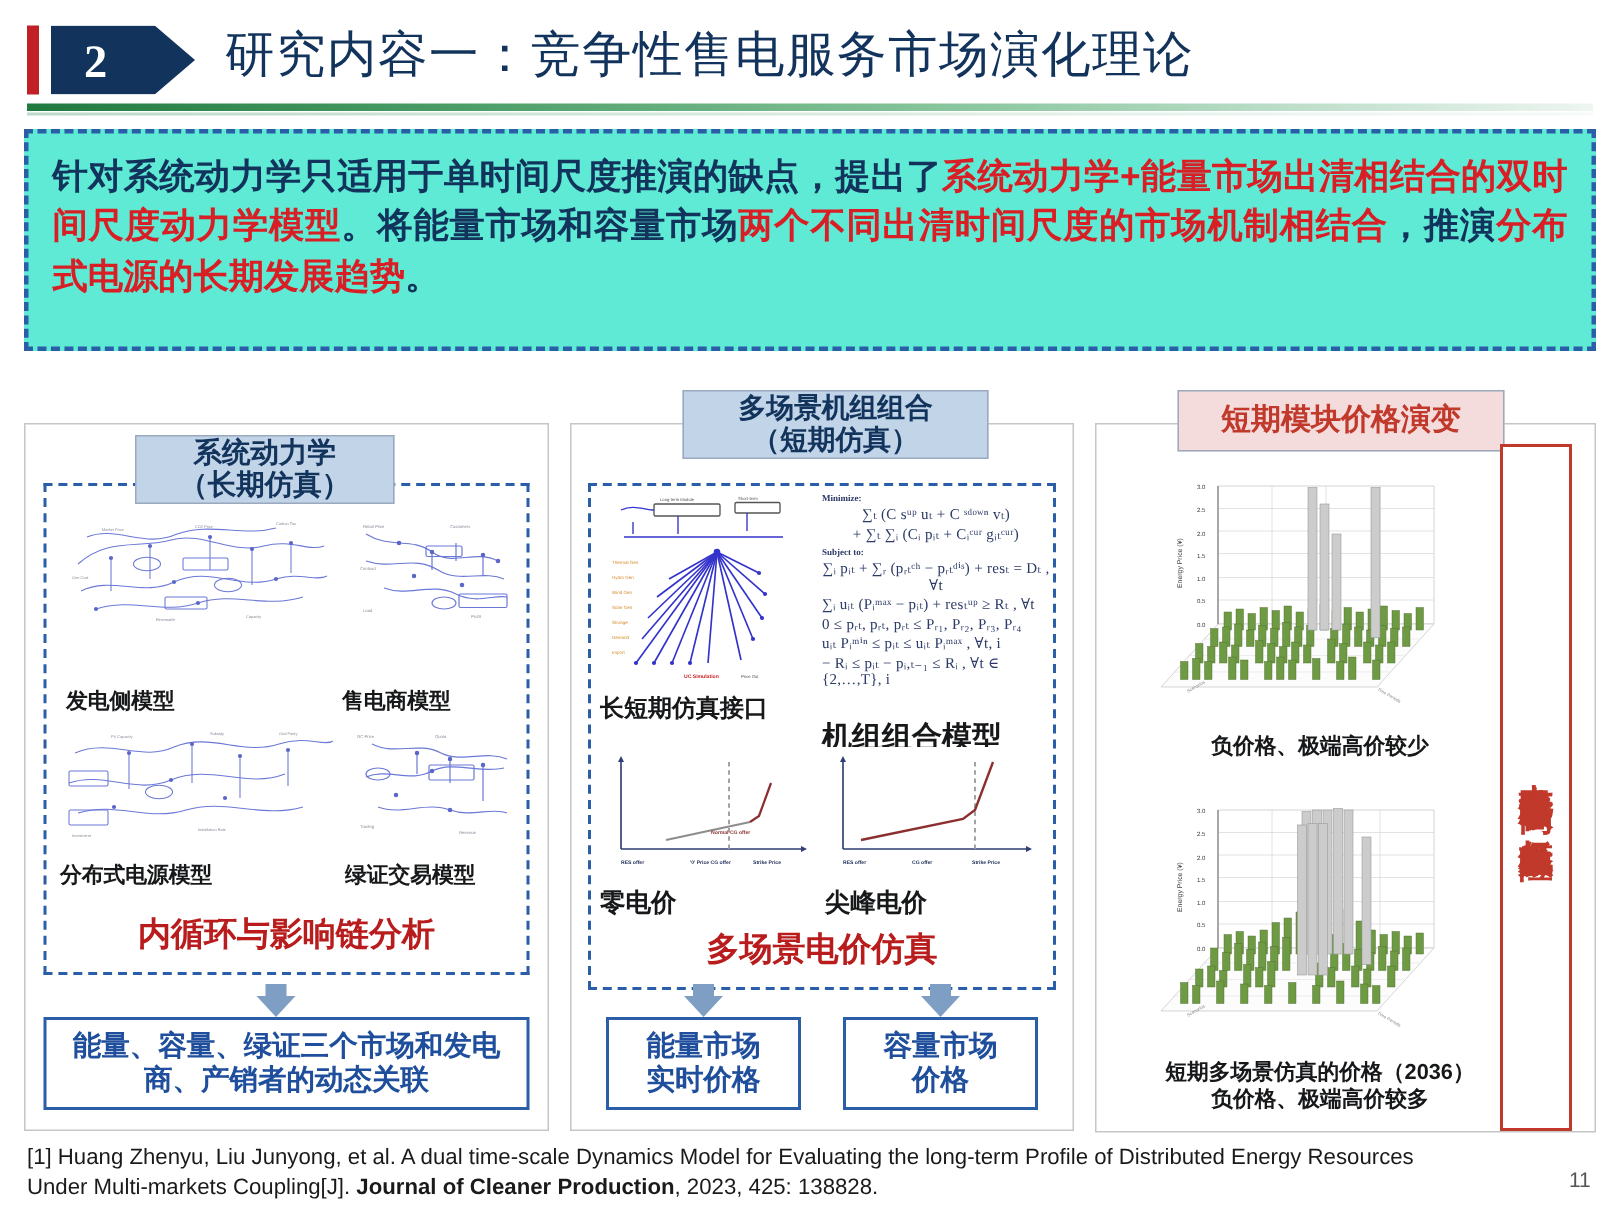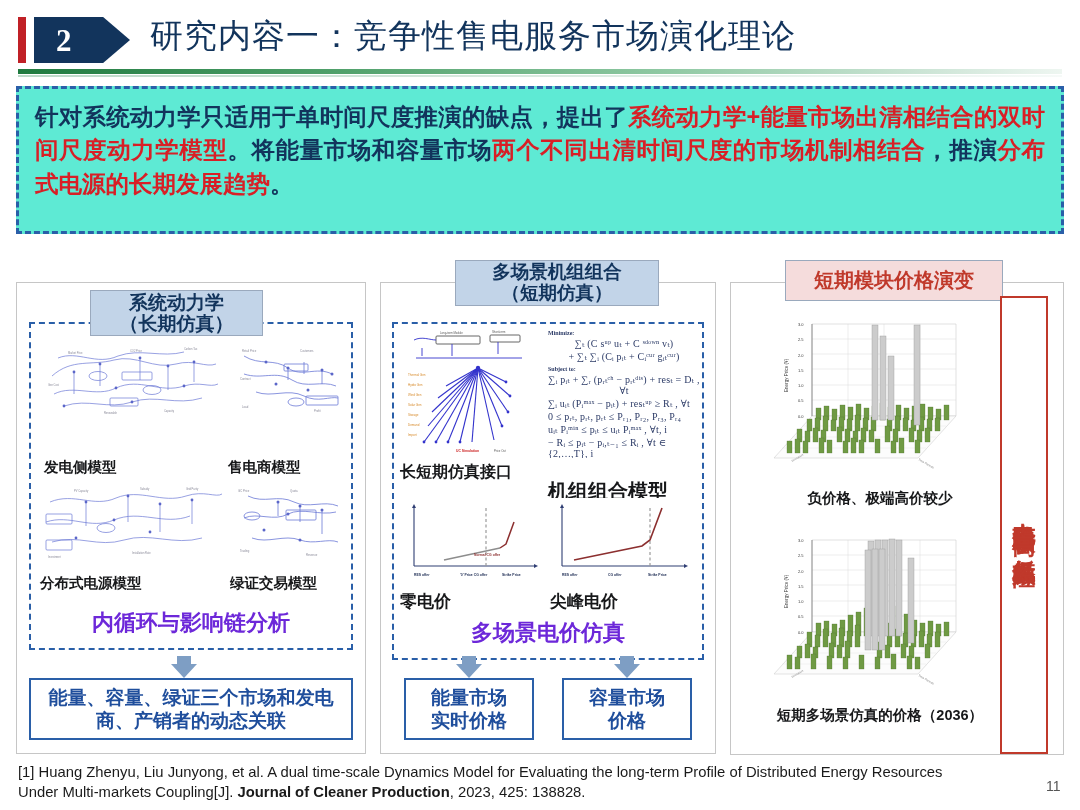--- a/index.html
+++ b/index.html
@@ -51,21 +51,21 @@
   
   .dashbox{position:absolute;border:2.5px dashed #2a5fa8;box-sizing:border-box;background:#fff;}
   #dash1{left:29px;top:322px;width:324px;height:328px;}
   #dash2{left:392px;top:322px;width:312px;height:338px;}
 
   
   .thumb{position:absolute;background:#ffffff;overflow:hidden;}
   .cap{position:absolute;font-size:14.5px;font-weight:bold;color:#17181a;}
 
   
-  .dashfoot{position:absolute;font-size:22px;font-weight:bold;color:#6d28d9;text-align:center;width:100%;}
+  .dashfoot{position:absolute;font-size:22px;font-weight:bold;color:#b91c1c;text-align:center;width:100%;}
   .arrow-stem{position:absolute;background:#7e9ec4;}
   .arrow-head{position:absolute;width:0;height:0;border-left:13px solid transparent;
     border-right:13px solid transparent;border-top:14px solid #7e9ec4;}
 
   
   .resbox{position:absolute;border:2px solid #2a5fa8;box-sizing:border-box;background:#fff;
     display:flex;align-items:center;justify-content:center;text-align:center;
     color:#1f4e9c;font-weight:bold;line-height:1.22;}
   #res1{left:29px;top:678px;width:324px;height:62px;font-size:19px;padding:0 6px;}
   #res2{left:404px;top:678px;width:130px;height:62px;font-size:19px;}
@@ -600,20 +600,21 @@
     <rect x="117" y="13" width="6" height="101" transform="translate(-6,8)"></rect>
     <rect x="140" y="30" width="6" height="85"></rect>
   </g>
   <g fill="#8a8a8a" font-size="3" font-family="sans-serif">
     <text transform="translate(24,150) rotate(-30)">Scenarios</text>
     <text transform="translate(150,148) rotate(30)">Time Periods</text>
   </g>
 </svg>
 <div class="chart-cap" style="left:740px;top:706px;width:280px;">
   <div>短期多场景仿真的价格（2036）</div>
+  <div>负价格、极端高价较多</div>
 </div>
 
 <div id="vbanner">
   <span id="vbanner-txt">电力出清价格面临极高-极低频发风险</span>
 </div>
 
 <div id="footer">
   <span>[1]  Huang Zhenyu,  Liu Junyong, et al. A dual time-scale Dynamics Model for Evaluating the long-term Profile of Distributed Energy Resources Under Multi-markets Coupling[J]. </span><b>Journal of Cleaner Production</b><span>, 2023, 425: 138828.</span>
 </div>
 <div id="pagenum">11</div>

